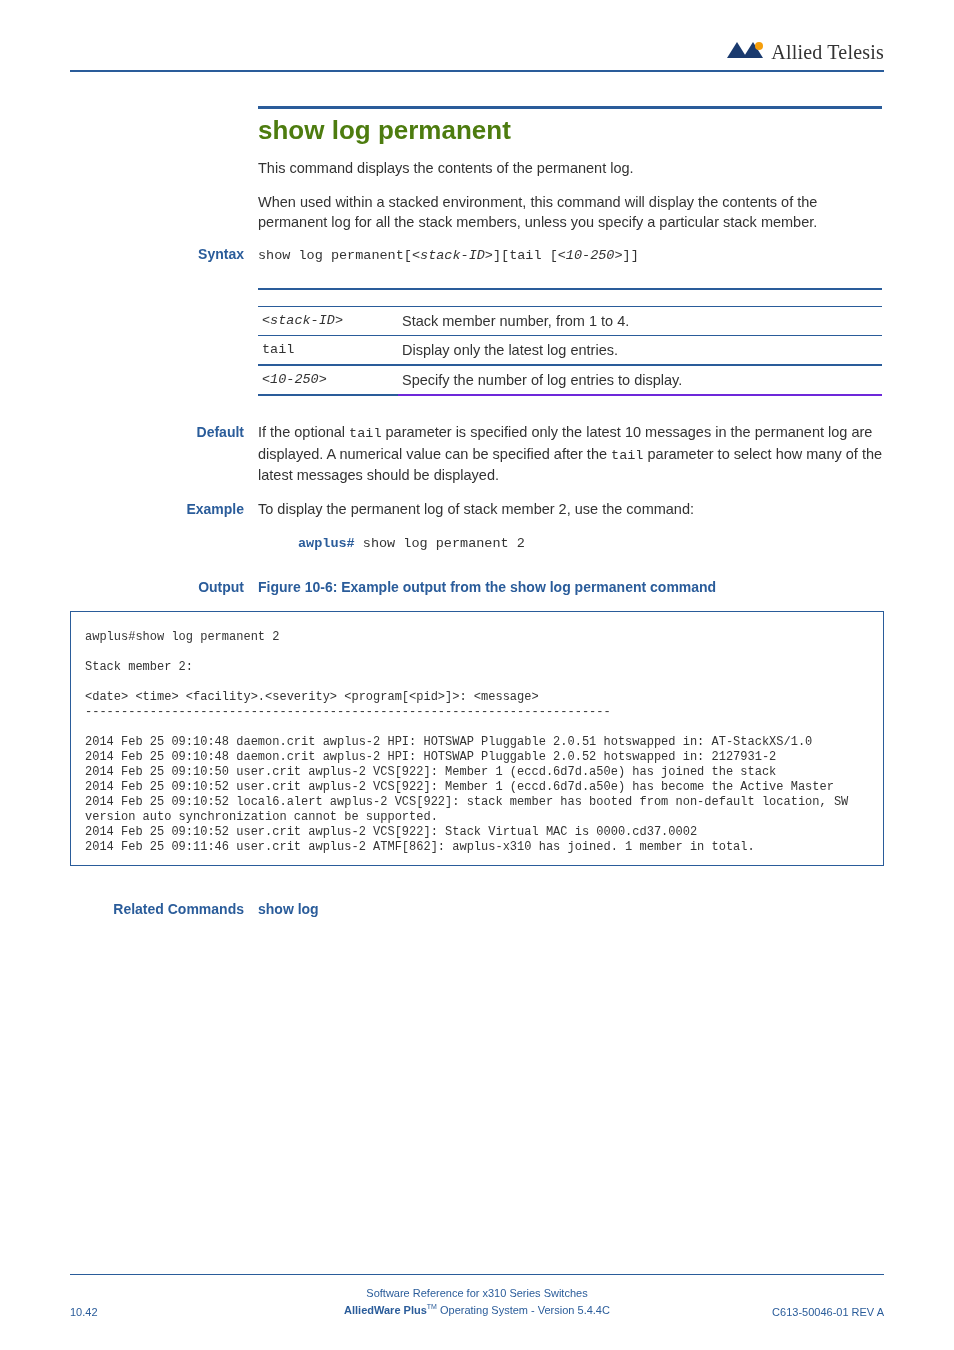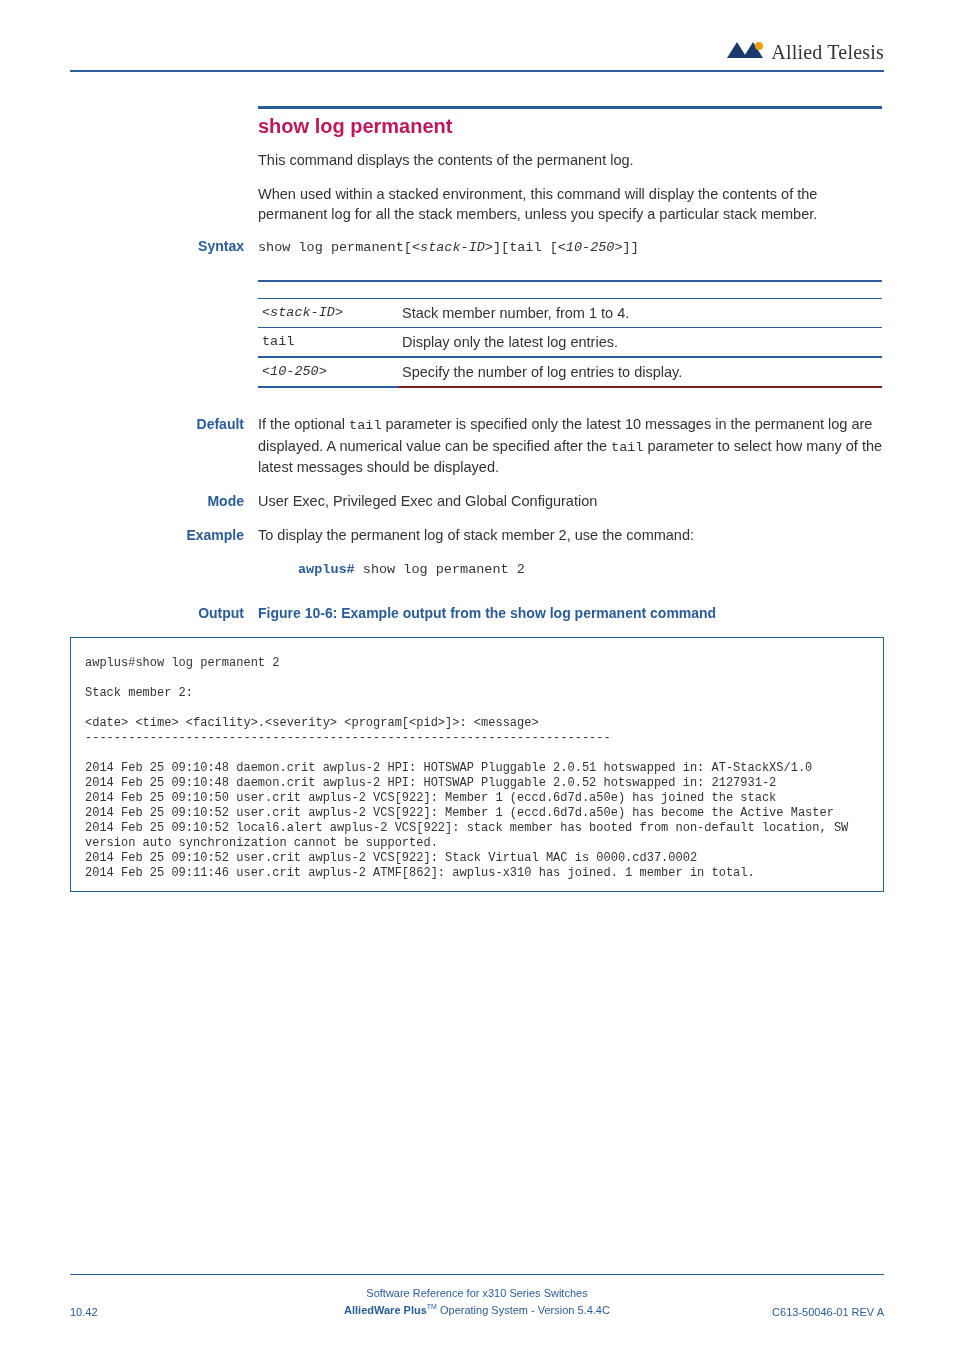--- a/index.html
+++ b/index.html
@@ -42,22 +42,22 @@
   }
   .content {
     margin-left: 188px;
     margin-right: 2px;
   }
   .heading-rule {
     border-top: 3px solid #2a5c9a;
     margin-bottom: 6px;
   }
   h1.cmd-title {
-    color: #be185d;
-    font-size: 20px;
+    color: #4d7c0f;
+    font-size: 26px;
     font-weight: 700;
     margin: 0 0 12px 0;
   }
   p.body-text {
     font-size: 14.5px;
     line-height: 1.38;
     margin: 0 0 14px 0;
     color: #333;
   }
   .label-row {
@@ -208,37 +208,33 @@
       <tr class="row-rule">
         <td class="param">&lt;stack-ID&gt;</td>
         <td>Stack member number, from 1 to 4.</td>
       </tr>
       <tr class="row-rule">
         <td class="param nital">tail</td>
         <td>Display only the latest log entries.</td>
       </tr>
       <tr class="top-rule" style="border-top:none">
         <td class="param" style="border-bottom:2px solid #2a5c9a">&lt;10-250&gt;</td>
-        <td style="border-bottom:2px solid #7f1d1d">Specify the number of log entries to display.</td>
+        <td style="border-bottom:2px solid #6d28d9">Specify the number of log entries to display.</td>
       </tr>
     </tbody>
       </table>
   </div>
 
   <div class="label-row">
     <div class="side-label">Default</div>
     <div class="side-body">
       <span>If the optional </span><span class="inline-mono">tail</span><span> parameter is specified only the latest 10 messages in the permanent log are displayed. A numerical value can be specified after the </span><span class="inline-mono">tail</span><span> parameter to select how many of the latest messages should be displayed.</span>
     </div>
   </div>
 
-  <div class="label-row">
-    <div class="side-label">Mode</div>
-    <div class="side-body">User Exec, Privileged Exec and Global Configuration</div>
-  </div>
 
   <div class="label-row" style="margin-bottom:4px;">
     <div class="side-label">Example</div>
     <div class="side-body">
       <span>To display the permanent log of stack member 2, use the command:</span>
       <div class="example-cmd">
         <span class="prompt">awplus#</span><span> show log permanent 2</span>
       </div>
     </div>
   </div>
@@ -257,20 +253,24 @@
 
 2014 Feb 25 09:10:48 daemon.crit awplus-2 HPI: HOTSWAP Pluggable 2.0.51 hotswapped in: AT-StackXS/1.0
 2014 Feb 25 09:10:48 daemon.crit awplus-2 HPI: HOTSWAP Pluggable 2.0.52 hotswapped in: 2127931-2
 2014 Feb 25 09:10:50 user.crit awplus-2 VCS[922]: Member 1 (eccd.6d7d.a50e) has joined the stack
 2014 Feb 25 09:10:52 user.crit awplus-2 VCS[922]: Member 1 (eccd.6d7d.a50e) has become the Active Master
 2014 Feb 25 09:10:52 local6.alert awplus-2 VCS[922]: stack member has booted from non-default location, SW version auto synchronization cannot be supported.
 2014 Feb 25 09:10:52 user.crit awplus-2 VCS[922]: Stack Virtual MAC is 0000.cd37.0002
 2014 Feb 25 09:11:46 user.crit awplus-2 ATMF[862]: awplus-x310 has joined. 1 member in total.
 </pre>
 
+  <div class="related">
+    <div class="side-label">Related Commands</div>
+    <div class="related-link">show log</div>
+  </div>
 
   <div class="footer">
     <div class="left">10.42</div>
     <div class="center">
       <div>Software Reference for x310 Series Switches</div>
       <div class="line2">
         <b>AlliedWare Plus</b><sup>TM</sup><span> Operating System  - Version 5.4.4C</span>
       </div>
     </div>
     <div class="right">C613-50046-01 REV A</div>

